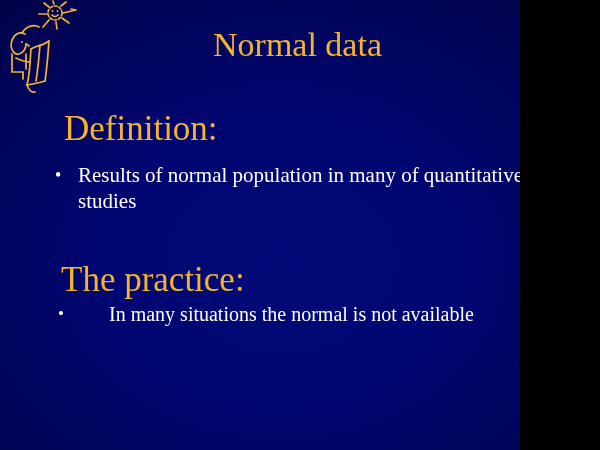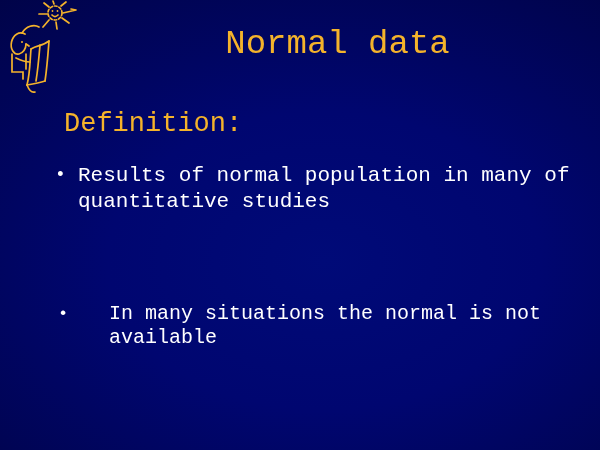--- a/index.html
+++ b/index.html
@@ -1,31 +1,31 @@
 <!DOCTYPE html>
 <html><head>
 <meta charset="utf-8">
 <style>
   html,body{margin:0;padding:0;background:#000;}
   .slide{
     position:relative;
-    width:600px;height:450px;
+    width:520px;height:450px;
     overflow:hidden;
     background:radial-gradient(ellipse 120% 110% at 54% 58%,
       #000a78 0%, #000670 30%, #000346 72%, #000122 100%);
-    font-family:Liberation Mono, monospace;
+    font-family:Liberation Serif, serif;
   }
   .clipart{position:absolute;left:2px;top:0;width:100px;height:100px;}
   .title{
     position:absolute;left:75px;right:0;top:26px;margin:0;
     text-align:center;font-weight:normal;
     font-size:34px;line-height:1.1;
   }
   .heading{
-    position:absolute;font-size:27px;line-height:1.1;
+    position:absolute;font-size:35px;line-height:1.1;
   }
   .heading-1{left:64px;top:110px;}
   .heading-2{left:61px;top:261px;}
   .bullet-row{
     position:absolute;display:flex;align-items:flex-start;
     color:#ffffff;font-size:21px;line-height:1.22;
   }
   .bullet-row-1{left:55px;top:163px;}
   .bullet-row-2{left:58px;top:302px;font-size:20px;}
   .bullet-dot{width:23px;flex:0 0 23px;font-size:0.85em;padding-top:2px;}
@@ -71,19 +71,20 @@
 
   <h1 class="title" style="color:#F4B32B;">Normal data</h1>
 
   <div class="heading heading-1" style="color:#F4B32B;">Definition:</div>
 
   <div class="bullet-row bullet-row-1">
     <span class="bullet-dot">•</span>
     <span class="bullet-text-1">Results of normal population in many of quantitative studies</span>
   </div>
 
+  <div class="heading heading-2" style="color:#F4B32B;">The practice:</div>
 
   <div class="bullet-row bullet-row-2">
     <span class="bullet-dot">•</span>
     <span class="bullet-text-2">In many situations the normal is not available</span>
   </div>
 
 </div>
 
 </body></html>

